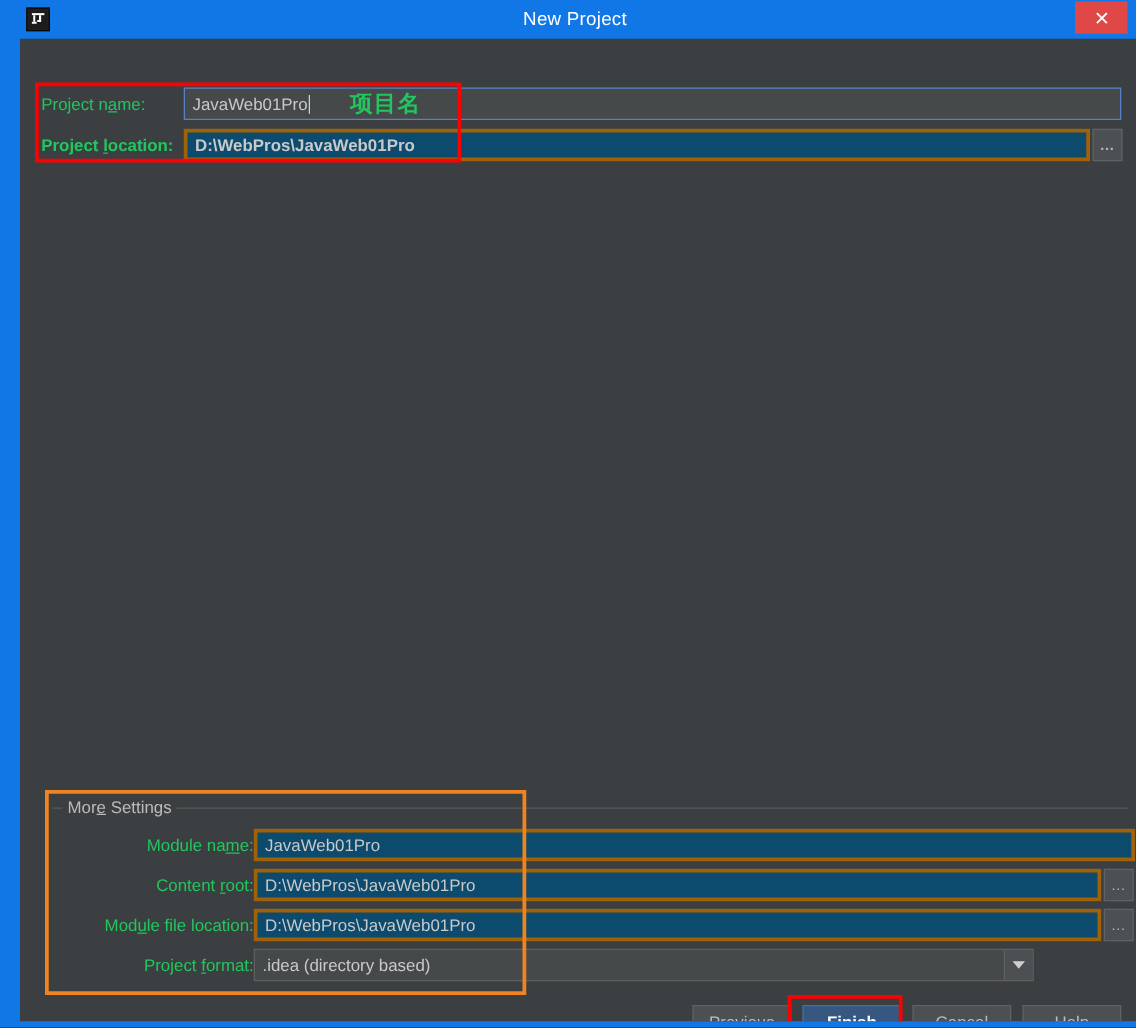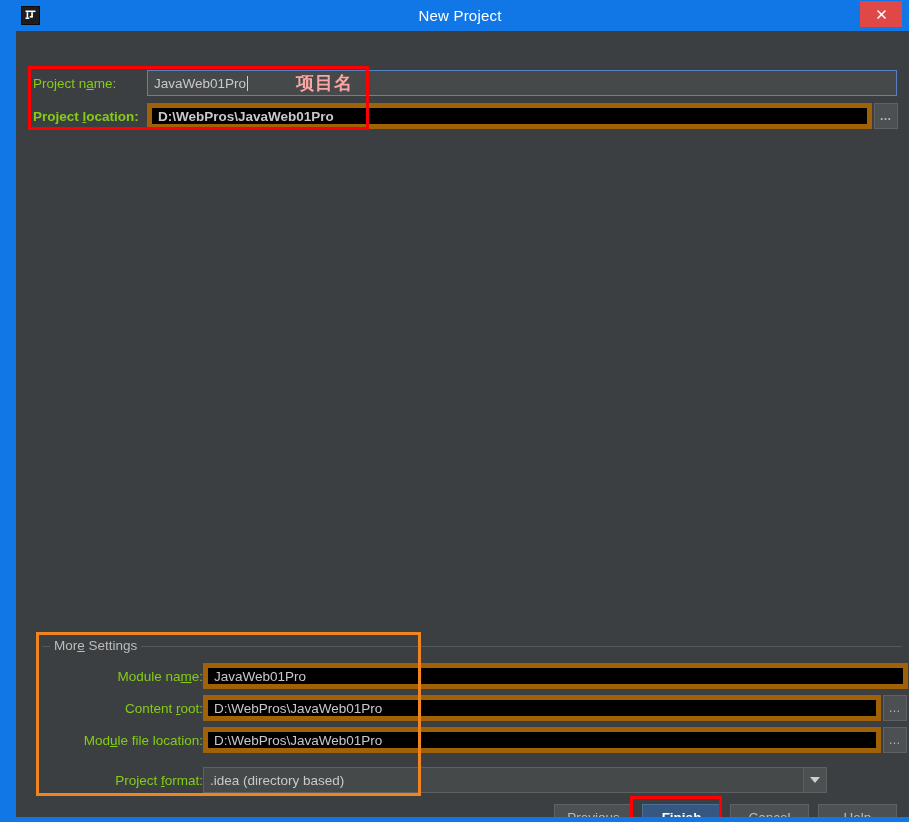--- a/index.html
+++ b/index.html
@@ -74,21 +74,21 @@
     position: relative;
     width: 899px;
     height: 786px;
     background: #3c3f41;
     box-sizing: border-box;
     overflow: hidden;
   }
 
   
   .lbl {
-    color: #84cc16;
+    color: #22c55e;
     font-size: 13.5px;
     font-family: "Liberation Sans", sans-serif;
     white-space: nowrap;
   }
   .lbl u { text-decoration: underline; }
 
   
   .top-row {
     position: absolute;
     height: 26px;
@@ -97,22 +97,22 @@
   }
   #row-project-name { left: 17px; top: 39px; }
   #row-project-location { left: 17px; top: 72px; font-weight: bold; }
 
   .top-label {
     width: 114px;
     text-align: left;
   }
 
   .textfield {
-    background: #000000;
-    border: 5px solid #a16207;
+    background: #0c4a6e;
+    border: 3px solid #a16207;
     box-sizing: border-box;
     height: 26px;
     color: #c9c9c9;
     font-size: 13.5px;
     display: flex;
     align-items: center;
     padding: 0 6px;
     font-family: "Liberation Sans", sans-serif;
     overflow: hidden;
     white-space: nowrap;
@@ -168,22 +168,22 @@
     width: 385px; height: 164px;
     border: 3px solid #ef8421;
   }
   #annot-red-finish {
     left: 614px; top: 765px;
     width: 92px; height: 39px;
     border: 3px solid #ff0000;
   }
   #annot-cn-text {
     position: absolute;
-    left: 280px; top: 40px;
-    color: #fca5a5;
+    left: 264px; top: 40px;
+    color: #22c55e;
     font-size: 18px;
     font-weight: bold;
     font-family: "DejaVu Sans", sans-serif;
     letter-spacing: 1px;
     white-space: nowrap;
   }
 
   
   #more-settings {
     position: absolute;
@@ -217,21 +217,21 @@
     display: flex;
     align-items: center;
   }
   .ms-label {
     width: 148px;
     text-align: right;
   }
   #ms-row-module-name { left: 13px; top: 25px; }
   #ms-row-content-root { left: 13px; top: 57px; }
   #ms-row-module-file  { left: 13px; top: 89px; }
-  #ms-row-project-fmt  { left: 13px; top: 129px; }
+  #ms-row-project-fmt  { left: 13px; top: 121px; }
 
   #input-module-name { width: 705px; }
   #input-content-root { width: 678px; }
   #input-module-file { width: 678px; }
 
   .combobox {
     width: 624px;
     height: 26px;
     background: #45494a;
     border: 1px solid #5e6060;

